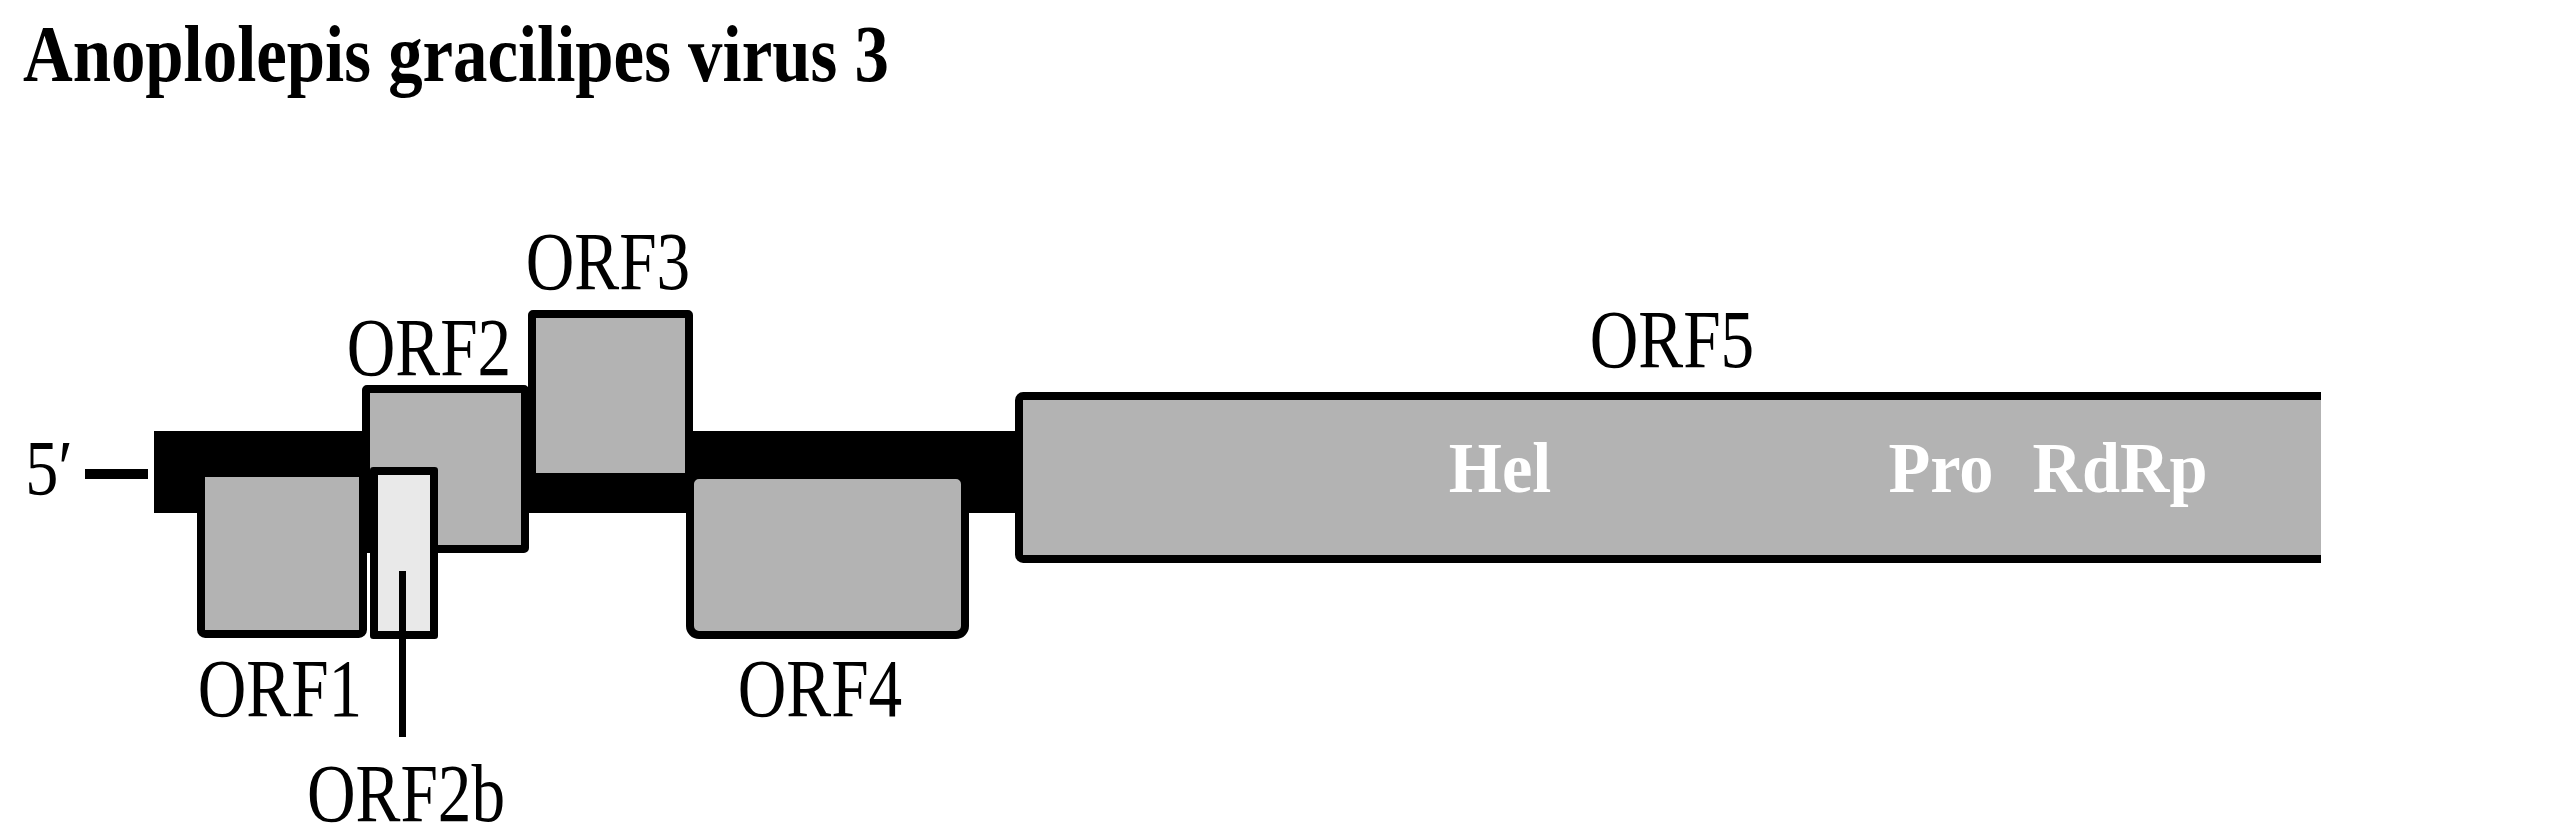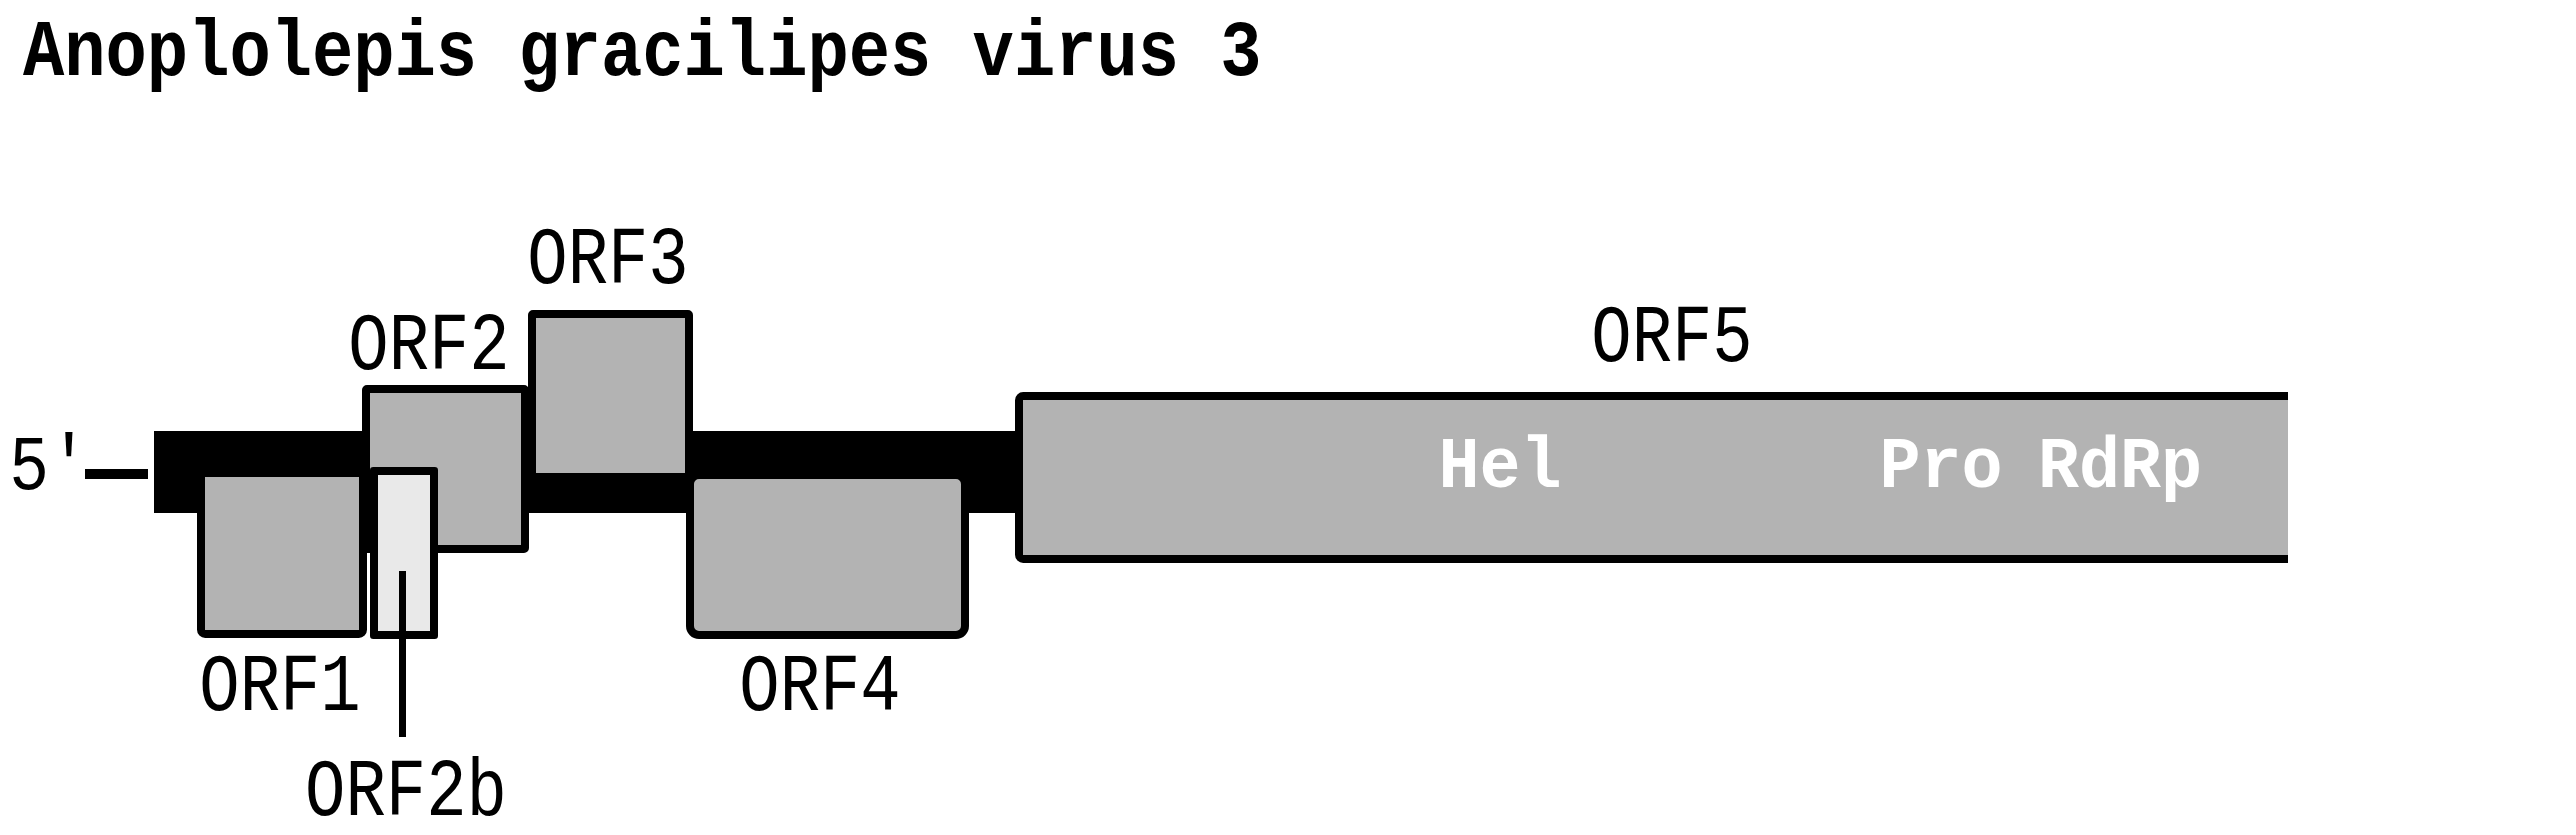--- a/index.html
+++ b/index.html
@@ -1,18 +1,19 @@
 <!DOCTYPE html>
 <html style="font-size:13px"><head>
 <meta charset="utf-8">
 <style>
   html,body{margin:0;padding:0;background:#fff;}
   #stage{
     position:relative;width:2288px;height:836px;background:#fff;overflow:hidden;
-    font-family:Liberation Mono, monospace;
+    font-family:Liberation Serif, serif;
+    padding-left:33px;
     --black:#000000;--box_gray:#b3b3b3;--box_light_gray:#e9e9e9;--text_white:#ffffff;
   }
   .abs{position:absolute;}
   #title{
     left:23px;top:10px;font-size:80px;font-weight:bold;color:var(--black);
     white-space:nowrap;transform:scaleX(0.86);transform-origin:left top;line-height:1.1;
   }
   #backbone{left:154px;top:431px;width:2265px;height:82px;background:var(--black);z-index:1;}
   .tick{height:10px;background:var(--black);z-index:1;}
   #tick5{left:85px;top:469px;width:63px;}

